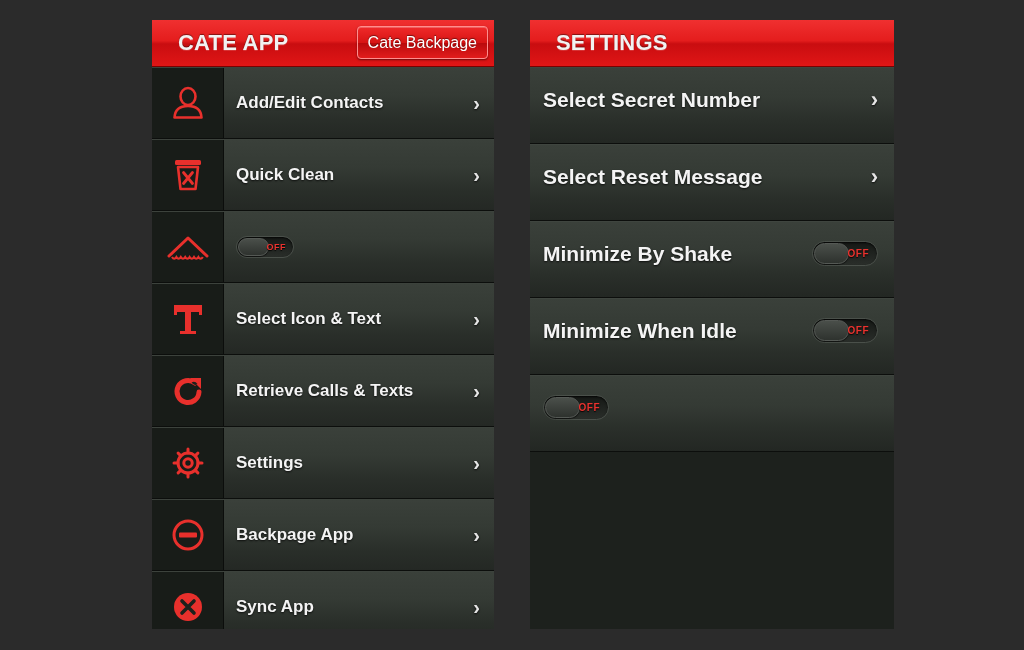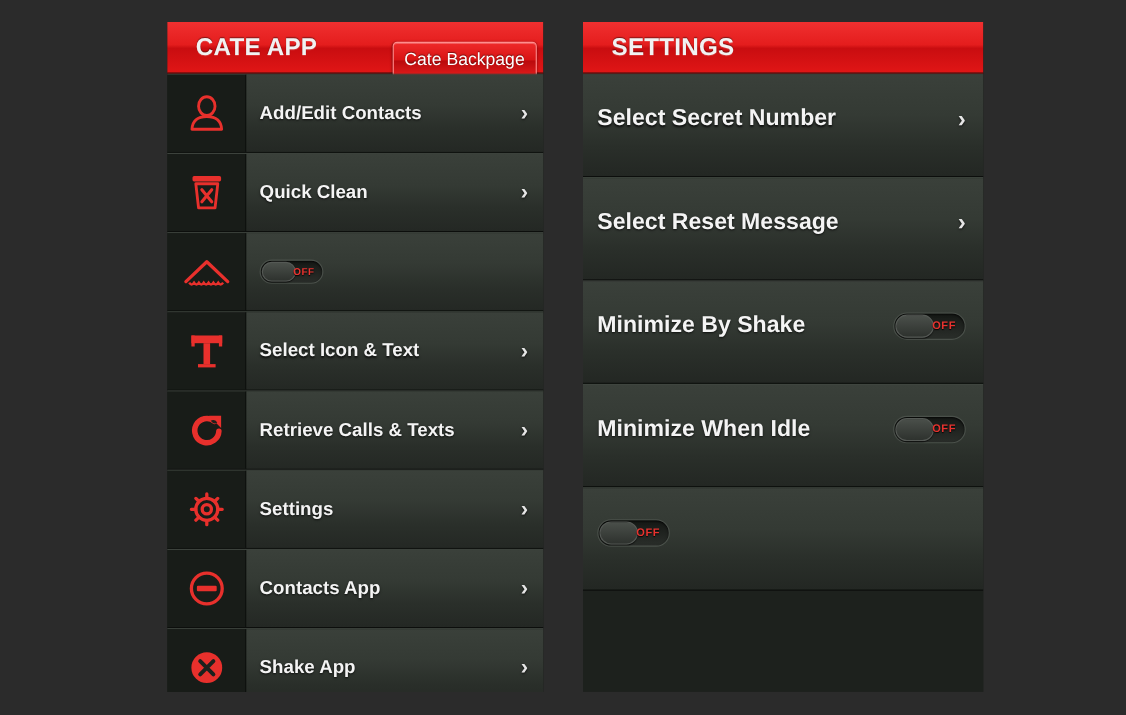--- a/index.html
+++ b/index.html
@@ -28,21 +28,21 @@
     border-bottom: 1px solid #7a0000;
     display: flex; align-items: center;
   }
   .header-title {
     font-size: 22px; font-weight: bold; color: #f2f2f2;
     letter-spacing: 0.2px;
     margin-left: 26px;
     text-shadow: 0 -1px 1px rgba(0,0,0,.45), 0 1px 0 rgba(255,255,255,.15);
   }
   .header-btn {
-    position: absolute; right: 6px; top: 18px;
+    position: absolute; right: 6px; top: 6px;
     height: 33px; padding: 0 10px;
     display: flex; align-items: center; justify-content: center;
     border-radius: 4px;
     background: linear-gradient(to bottom, #ef2a2a 0%, #d81414 50%, #b90a0c 52%, #e21c1c 100%);
     border: 1px solid #ff8e8e;
     box-shadow: inset 0 1px 0 rgba(255,255,255,.25), 0 1px 2px rgba(0,0,0,.5);
     color: #fff; font-size: 16px;
     text-shadow: 0 -1px 1px rgba(0,0,0,.5);
     cursor: pointer;
   }
@@ -78,21 +78,21 @@
   }
   .chevron {
     color: #e6e6e6; font-size: 20px; font-weight: bold;
     line-height: 1; margin-left: auto;
     text-shadow: 0 1px 2px rgba(0,0,0,.8);
   }
 
   
   #right-panel .srow {
     position: relative;
-    height: 94px;
+    height: 77px;
     display: flex; align-items: center;
     padding: 0 16px 12px 13px;
     background: linear-gradient(to bottom, #3a403a 0%, #343a34 40%, #2a2f2a 70%, #232723 100%);
     border-bottom: 1px solid #0c0e0c;
     border-top: 1px solid #3f453f;
   }
   #right-panel .srow:first-of-type { border-top: none; }
   .srow-label {
     color: #f4f4f4; font-size: 21px; font-weight: bold;
     text-shadow: 0 1px 2px rgba(0,0,0,.75);
@@ -250,36 +250,36 @@
     <div class="row">
       <div class="icon-cell">
         <span>
           <svg class="ico" width="34" height="34" viewBox="0 0 34 34">
             <circle cx="17" cy="17" r="14" fill="none" stroke="#e8302c" stroke-width="3"></circle>
             <rect x="8" y="14.5" width="18" height="5" rx="1" fill="#e8302c"></rect>
           </svg>
         </span>
       </div>
       <div class="label-cell">
-        <span class="row-label">Contacts App</span>
+        <span class="row-label">Backpage App</span>
         <span class="chevron">›</span>
       </div>
     </div>
 
     <div class="row">
       <div class="icon-cell">
         <span>
           <svg class="ico" width="34" height="34" viewBox="0 0 34 34">
             <circle cx="17" cy="17" r="14" fill="#e8302c"></circle>
             <path d="M11 11 L23 23 M23 11 L11 23" stroke="#1d211d" stroke-width="3.6" stroke-linecap="round"></path>
           </svg>
         </span>
       </div>
       <div class="label-cell">
-        <span class="row-label">Shake App</span>
+        <span class="row-label">Sync App</span>
         <span class="chevron">›</span>
       </div>
     </div>
 
   </div>
 
   <div class="panel" id="right-panel">
 
     <div class="header">
       <div class="header-title">SETTINGS</div>

